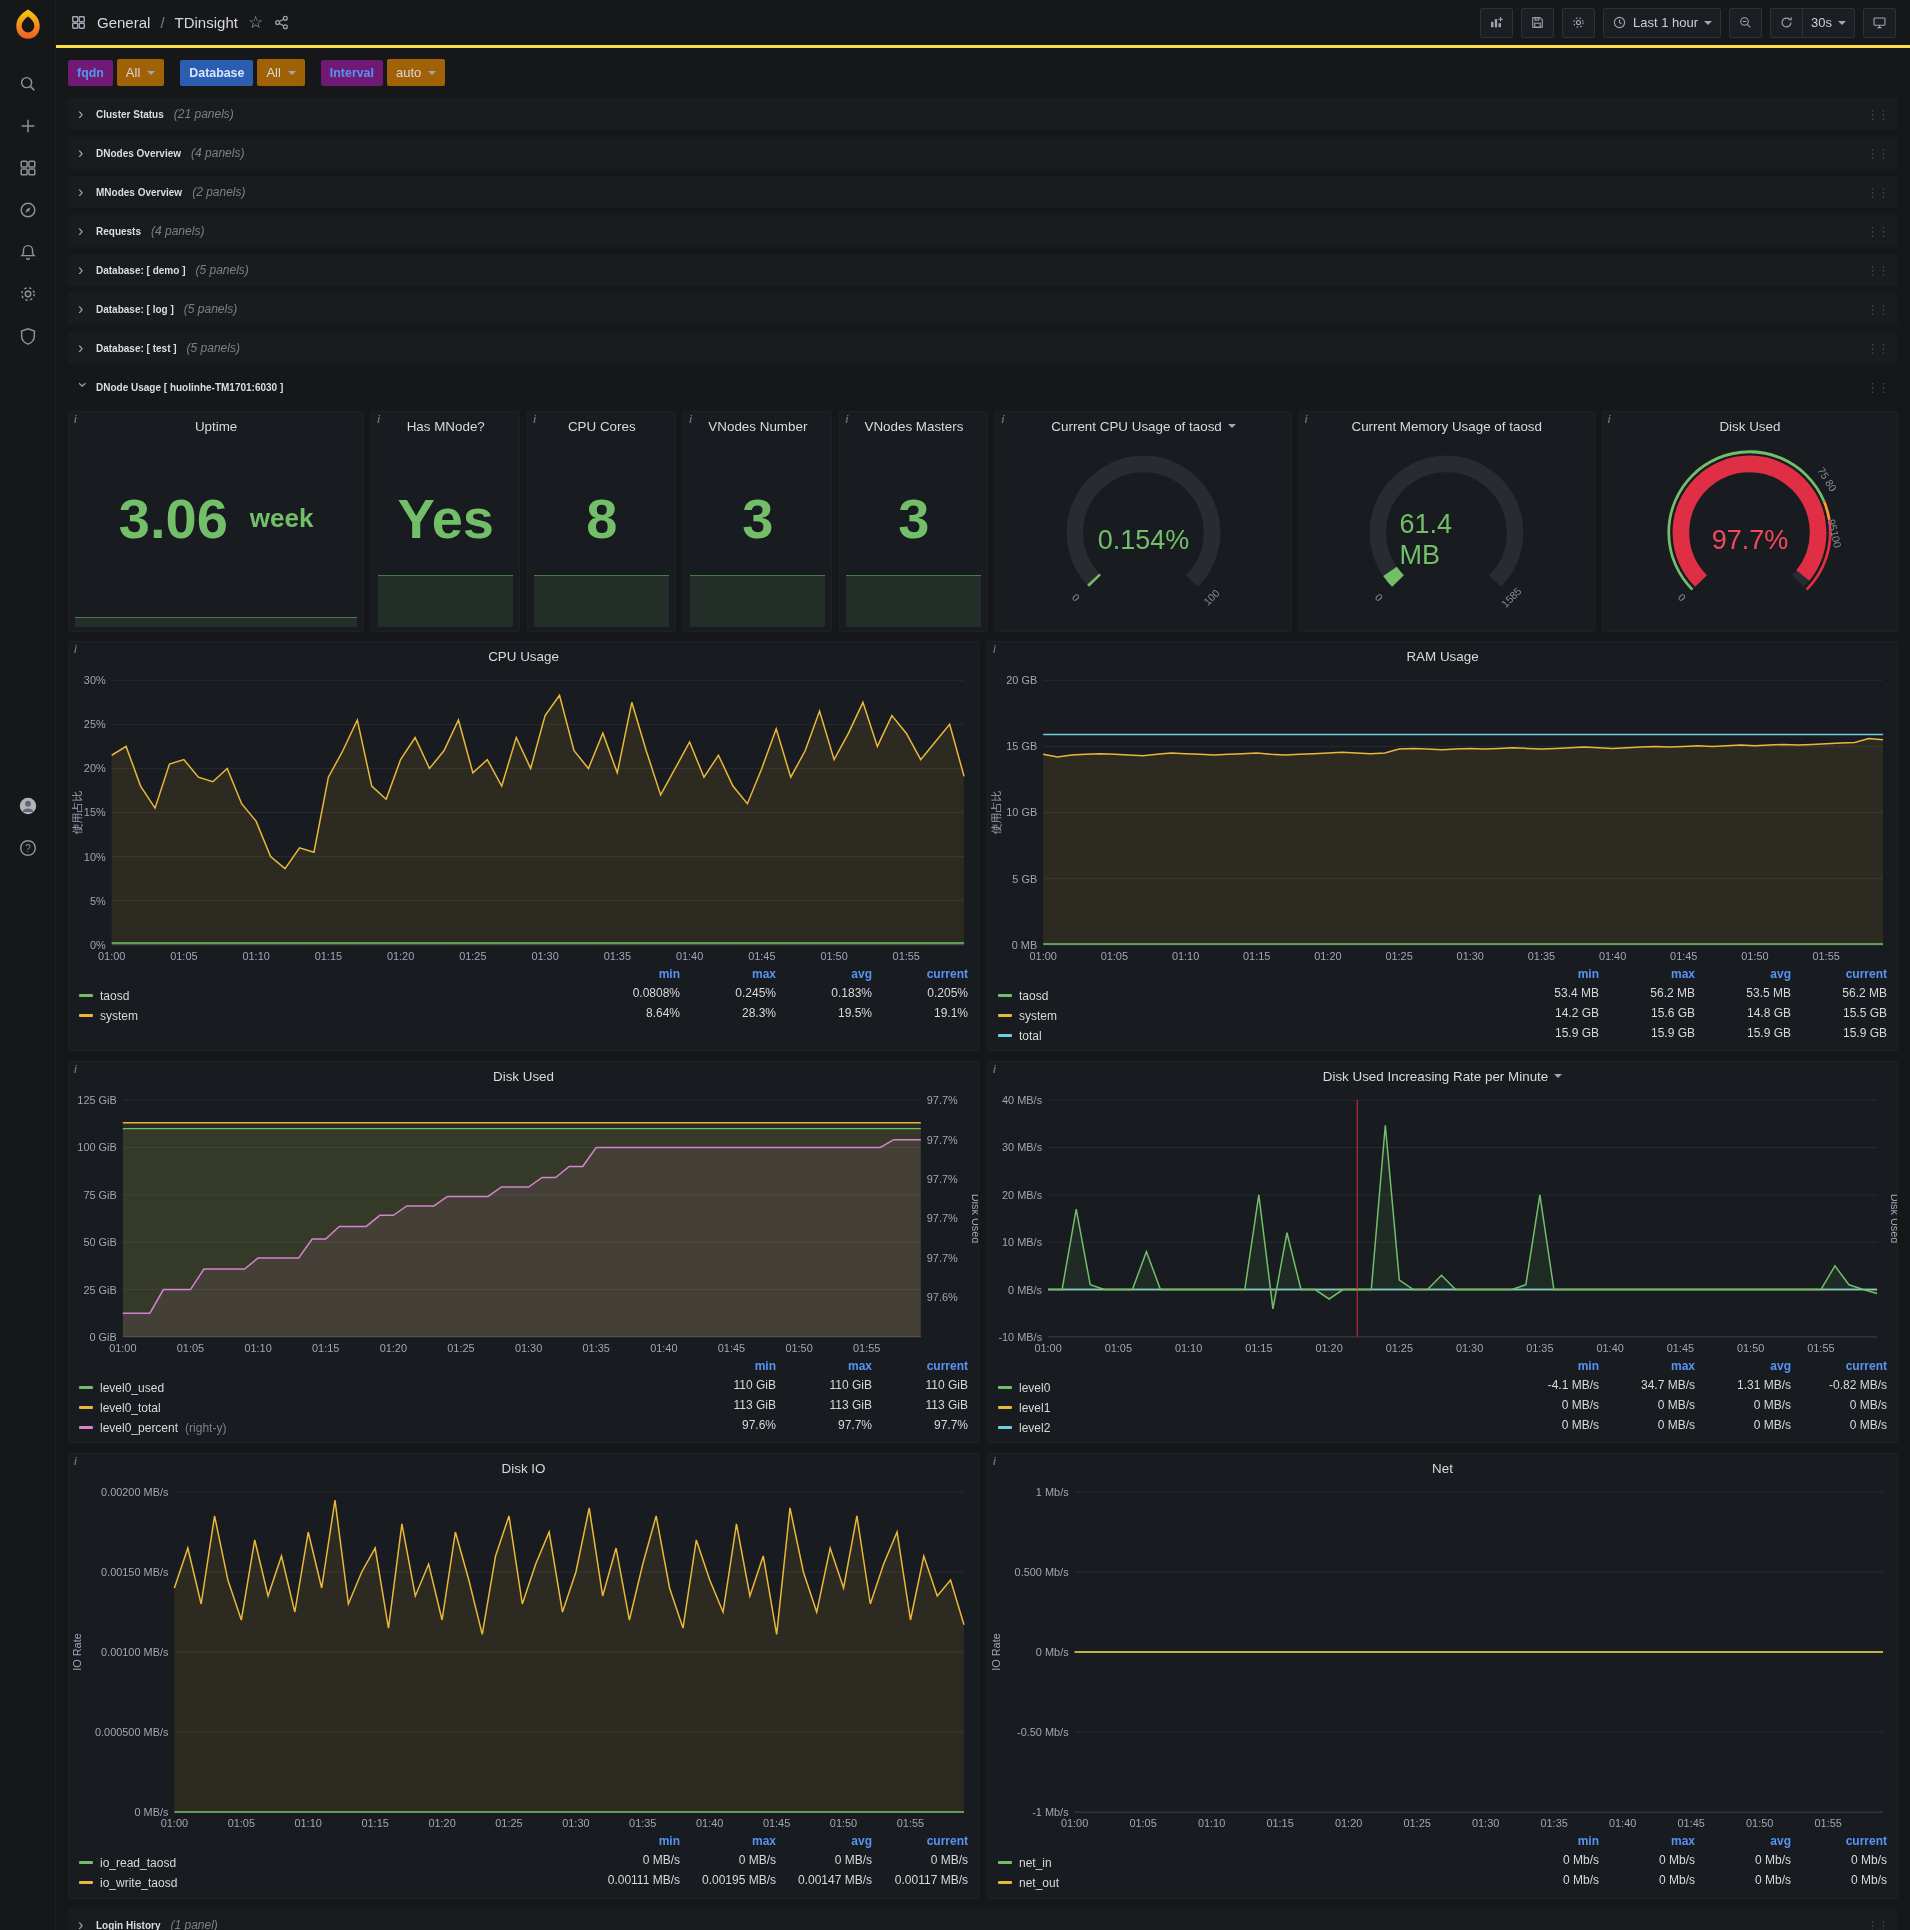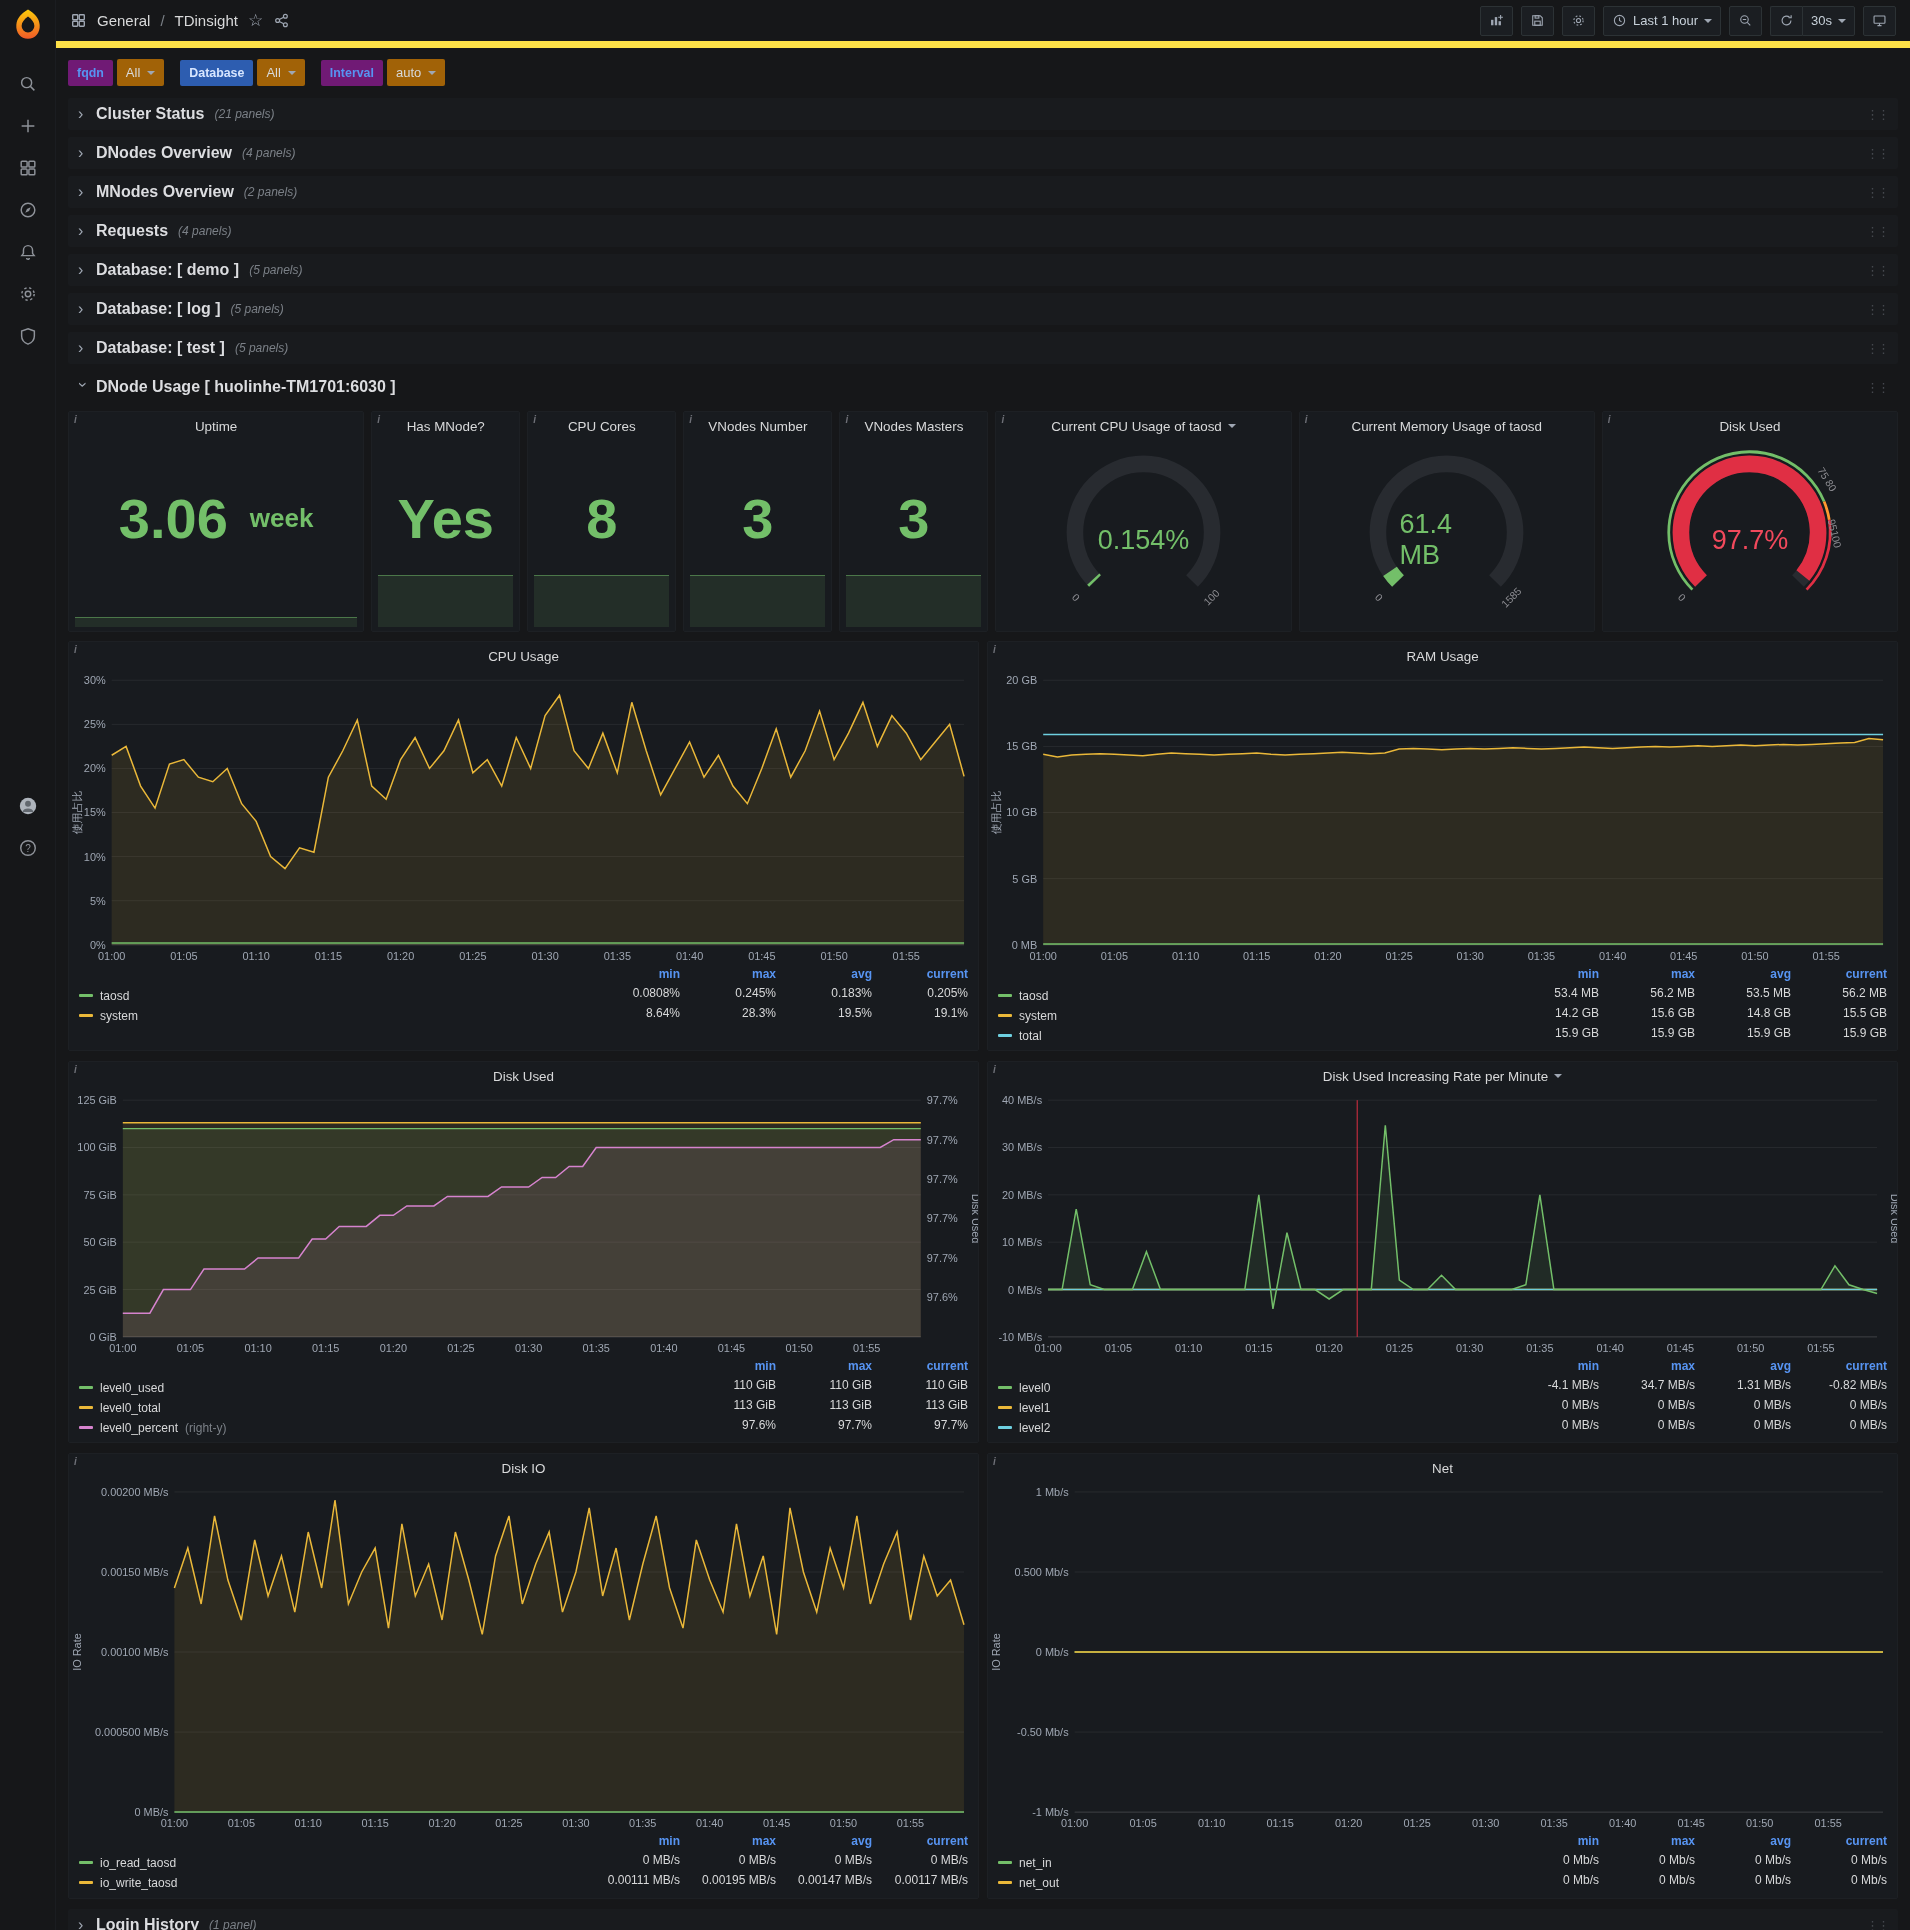--- a/index.html
+++ b/index.html
@@ -6,21 +6,21 @@
   *{box-sizing:border-box;}
   .app{display:flex;width:1910px;min-height:1930px;}
   
   .sidebar{width:56px;background:#161719;border-right:1px solid #1b1d21;display:flex;flex-direction:column;align-items:center;flex-shrink:0;}
   .logo{width:34px;height:34px;margin:8px 0 22px 0;}
   .side-ic{width:40px;height:40px;display:flex;align-items:center;justify-content:center;color:#8e9299;cursor:pointer;margin-bottom:2px;}
   .side-ic svg{width:20px;height:20px;}
   .side-spacer{height:428px;}
   
   .main{flex:1;display:flex;flex-direction:column;}
-  .topbar{height:48px;display:flex;align-items:center;padding:0 14px;border-bottom:7px solid #fde047;}
+  .topbar{height:48px;display:flex;align-items:center;padding:0 14px;border-bottom:3px solid #fde047;}
   .tb-left{display:flex;align-items:center;gap:10px;font-size:15px;}
   .tb-ic{color:#9fa7b3;display:flex;align-items:center;}
   .tb-ic svg{width:17px;height:17px;}
   .crumb-sec{color:#d8d9da;cursor:pointer;}
   .crumb-sep{color:#7b8087;}
   .crumb-title{color:#d8d9da;font-weight:500;}
   .star{color:#9fa7b3;font-size:17px;cursor:pointer;}
   .tb-right{margin-left:auto;display:flex;align-items:center;gap:8px;}
   .tb-btn{height:30px;min-width:32px;padding:0 8px;border:1px solid #2c3235;background:#1b1e22;border-radius:2px;display:flex;align-items:center;gap:6px;color:#c7d0d9;font-size:13px;cursor:pointer;}
   .tb-btn svg{width:15px;height:15px;color:#9fa7b3;}
@@ -32,21 +32,21 @@
   .content{padding:9px 12px 10px 12px;}
   .filterbar{display:flex;align-items:center;gap:16px;margin:2px 0 12px 0;}
   .filter{display:flex;align-items:center;gap:4px;}
   .f-label{background:#701a75;color:#5794f2;font-size:12.4px;font-weight:600;padding:6px 9px;border-radius:2px;cursor:pointer;}
   .f-label.hl{background:#2d5db0;color:#d7e6ff;}
   .f-value{background:#a16207;color:#d8d9da;font-size:13px;padding:6px 9px;border-radius:2px;display:flex;align-items:center;gap:7px;cursor:pointer;}
   
   .rowhdr{height:32px;display:flex;align-items:center;background:#191b1e;border-radius:2px;margin-bottom:7px;padding:0 10px;cursor:pointer;}
   .rowhdr .chev{color:#9fa7b3;font-size:16px;margin-right:8px;width:10px;display:inline-block;}
   .rowhdr .chev.open{transform:rotate(90deg);}
-  .row-title{font-size:16px;font-weight:600;color:#dcdde0;margin-right:10px;}
+  .row-title{font-size:10px;font-weight:600;color:#dcdde0;margin-right:10px;}
   .row-count{font-size:12px;font-style:italic;color:#7b8087;}
   .row-drag{margin-left:auto;color:#45484e;font-size:13px;letter-spacing:-2px;cursor:grab;}
   .dnode-hdr{background:transparent;margin:2px 0 8px 0;}
   
   .panel{background:#181b1f;border:1px solid #1d2024;border-radius:2px;position:relative;}
   .info-i{position:absolute;top:2px;left:5px;font-size:10px;font-style:italic;font-weight:700;color:#6e7077;cursor:pointer;z-index:2;}
   .panel-title{height:28px;display:flex;align-items:center;justify-content:center;gap:6px;font-size:13.4px;font-weight:500;color:#d8d9da;cursor:pointer;white-space:nowrap;overflow:hidden;}
   
   .stats-row{display:flex;gap:7px;height:221px;margin-bottom:9px;}
   .stat{flex:1;display:flex;flex-direction:column;overflow:hidden;}

